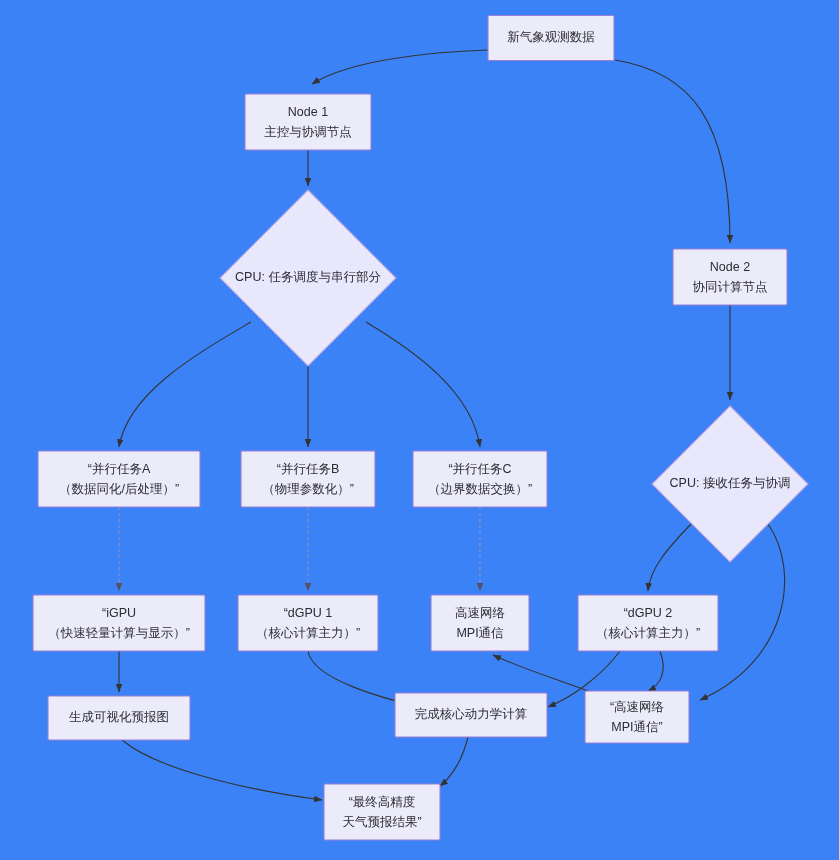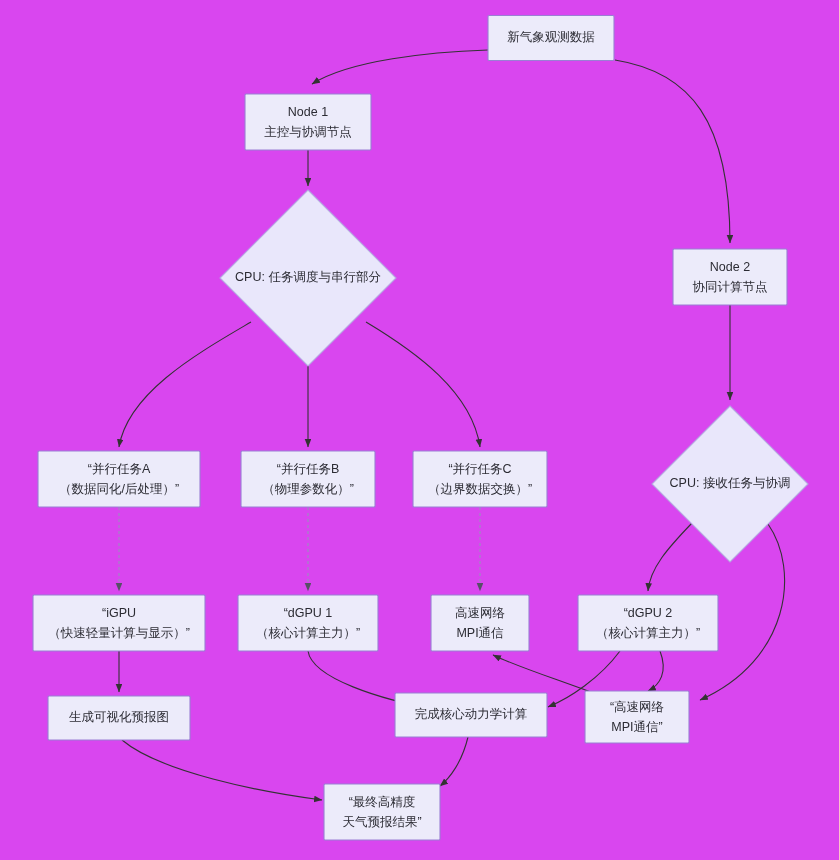--- a/index.html
+++ b/index.html
@@ -4,21 +4,21 @@
 <style>
   html, body {
     margin: 0;
     padding: 0;
     background: #f7f8fc;
   }
   #canvas {
     position: relative;
     width: 839px;
     height: 860px;
-    background: #d946ef;
+    background: #3b82f6;
     font-family: "Liberation Sans", "DejaVu Sans", sans-serif;
     overflow: hidden;
   }
   svg.flow {
     position: absolute;
     left: 0;
     top: 0;
     width: 839px;
     height: 860px;
   }

